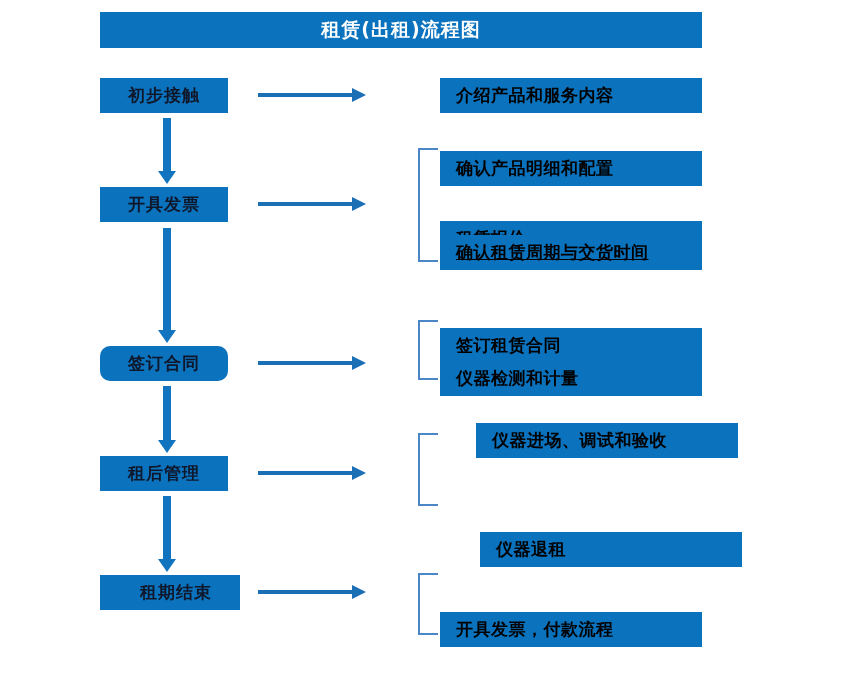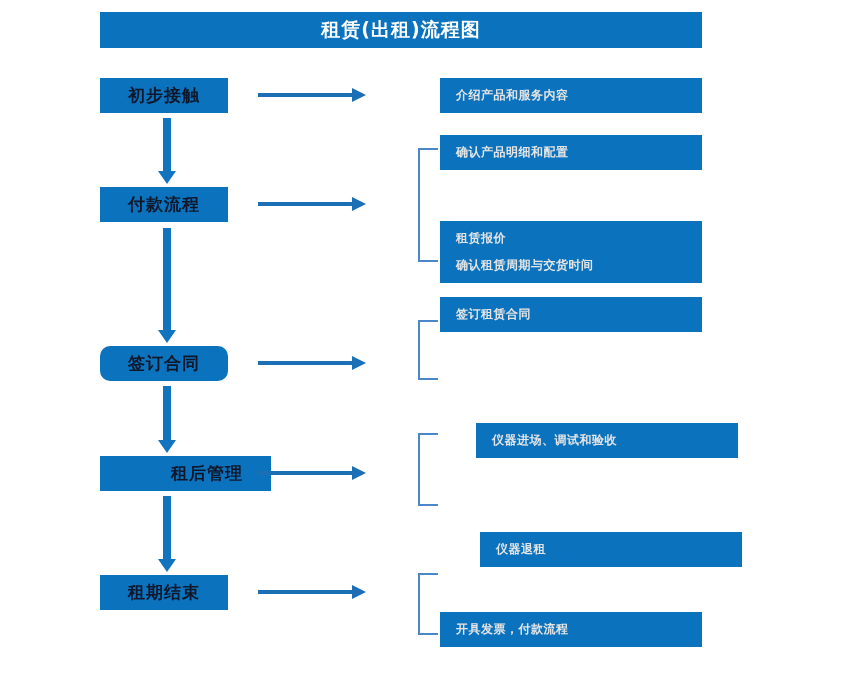--- a/index.html
+++ b/index.html
@@ -57,24 +57,24 @@
     letter-spacing: 1px;
   }
 
   
   .detail-box {
     position: absolute;
     left: 440px;
     width: 262px;
     height: 35px;
     background: #0b72bd;
-    color: #e5e5e5;
+    color: #000000;
     display: flex;
     align-items: center;
-    font-size: 12px;
+    font-size: 17px;
     font-weight: bold;
     padding-left: 16px;
     box-sizing: border-box;
     letter-spacing: 0.5px;
   }
 
   
   .h-arrow {
     position: absolute;
     left: 258px;
@@ -135,24 +135,24 @@
   }
 </style>
 </head>
 <body>
 
 <div id="diagram">
 
   <div class="title-bar">租赁(出租)流程图</div>
 
   <div class="stage-box" style="top:78px;">初步接触</div>
-  <div class="stage-box" style="top:187px;">付款流程</div>
+  <div class="stage-box" style="top:187px;">开具发票</div>
   <div class="stage-box" style="top:346px;border-radius:10px;">签订合同</div>
-  <div class="stage-box" style="top:456px;padding-left:43px;">租后管理</div>
-  <div class="stage-box" style="top:575px;">租期结束</div>
+  <div class="stage-box" style="top:456px;">租后管理</div>
+  <div class="stage-box" style="top:575px;padding-left:12px;">租期结束</div>
 
   <div class="v-arrow" style="top:118px; height:66px;">
     <div class="shaft" style="height:53px;"></div>
     <div class="head"></div>
   </div>
   <div class="v-arrow" style="top:228px; height:115px;">
     <div class="shaft" style="height:102px;"></div>
     <div class="head"></div>
   </div>
   <div class="v-arrow" style="top:386px; height:67px;">
@@ -184,21 +184,22 @@
     <div class="shaft"></div>
     <div class="head"></div>
   </div>
 
   <div class="bracket" style="top:148px; height:114px;"></div>
   <div class="bracket" style="top:320px; height:60px;"></div>
   <div class="bracket" style="top:433px; height:73px;"></div>
   <div class="bracket" style="top:573px; height:62px;"></div>
 
   <div class="detail-box" style="top:78px;">介绍产品和服务内容</div>
-  <div class="detail-box" style="top:135px;font-family:Liberation Mono, monospace;">确认产品明细和配置</div>
+  <div class="detail-box" style="top:151px;font-family:Liberation Mono, monospace;">确认产品明细和配置</div>
   <div class="detail-box" style="top:187px;margin-top:34px;">租赁报价</div>
-  <div class="detail-box" style="top:248px;">确认租赁周期与交货时间</div>
-  <div class="detail-box" style="top:297px;">签订租赁合同</div>
+  <div class="detail-box" style="top:235px;text-decoration:underline;">确认租赁周期与交货时间</div>
+  <div class="detail-box" style="top:328px;">签订租赁合同</div>
+  <div class="detail-box" style="top:361px;">仪器检测和计量</div>
   <div class="detail-box" style="top:423px;margin-left:36px;">仪器进场、调试和验收</div>
   <div class="detail-box" style="top:532px;margin-left:40px;">仪器退租</div>
   <div class="detail-box" style="top:612px;text-align:center;">开具发票，付款流程</div>
 
 </div>
 
 </body></html>

